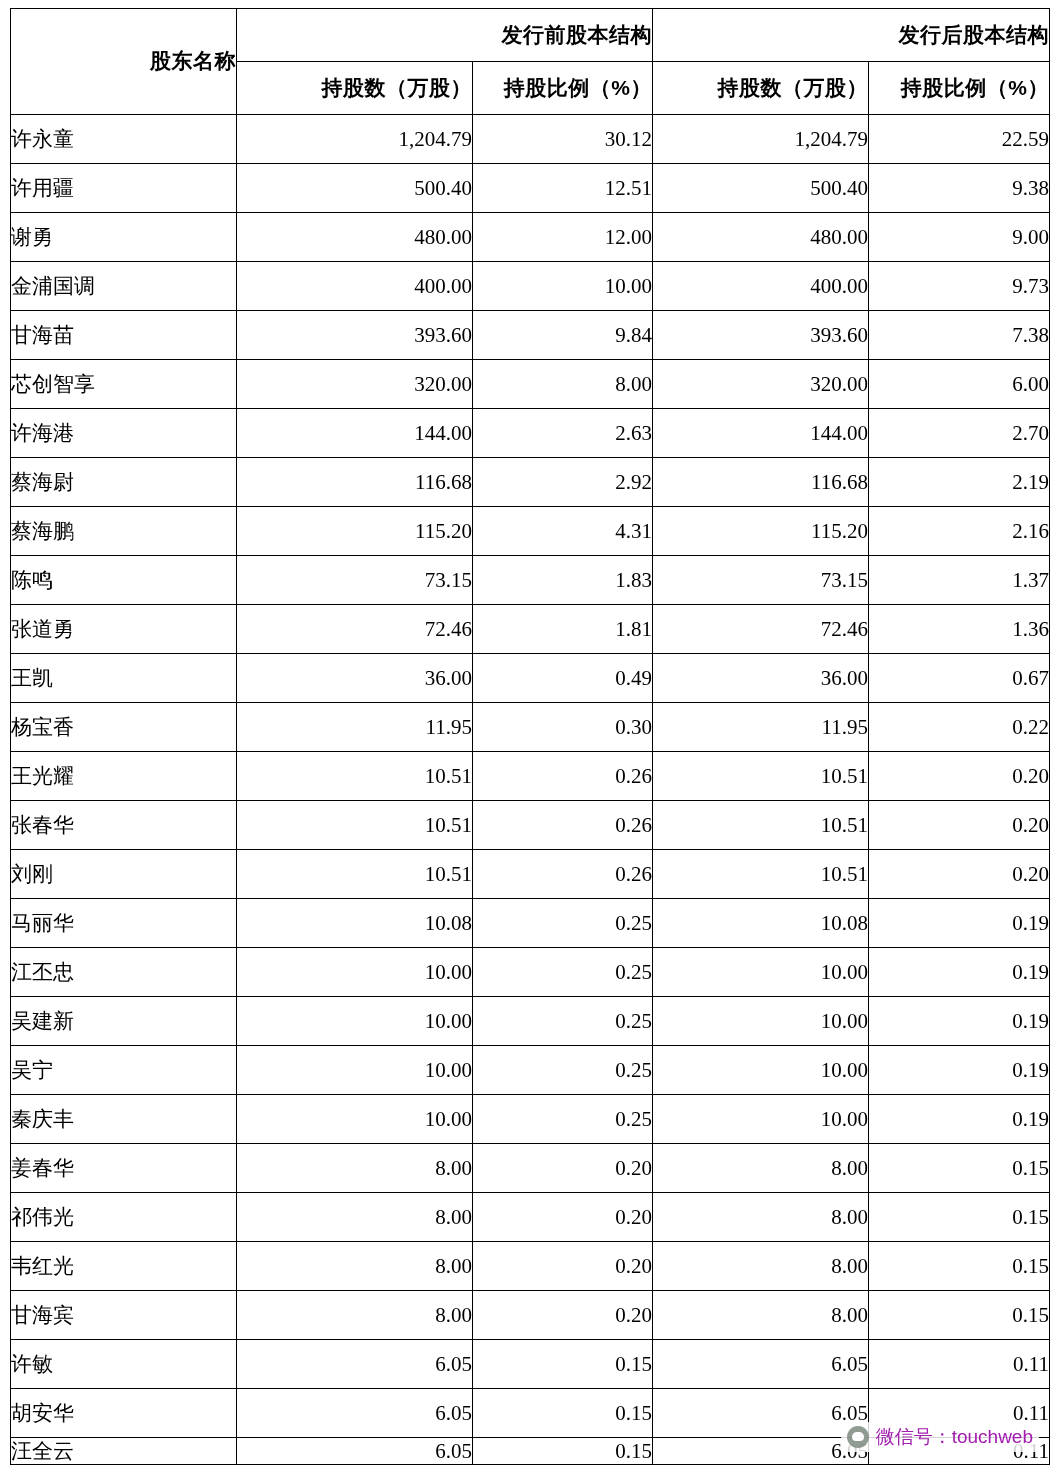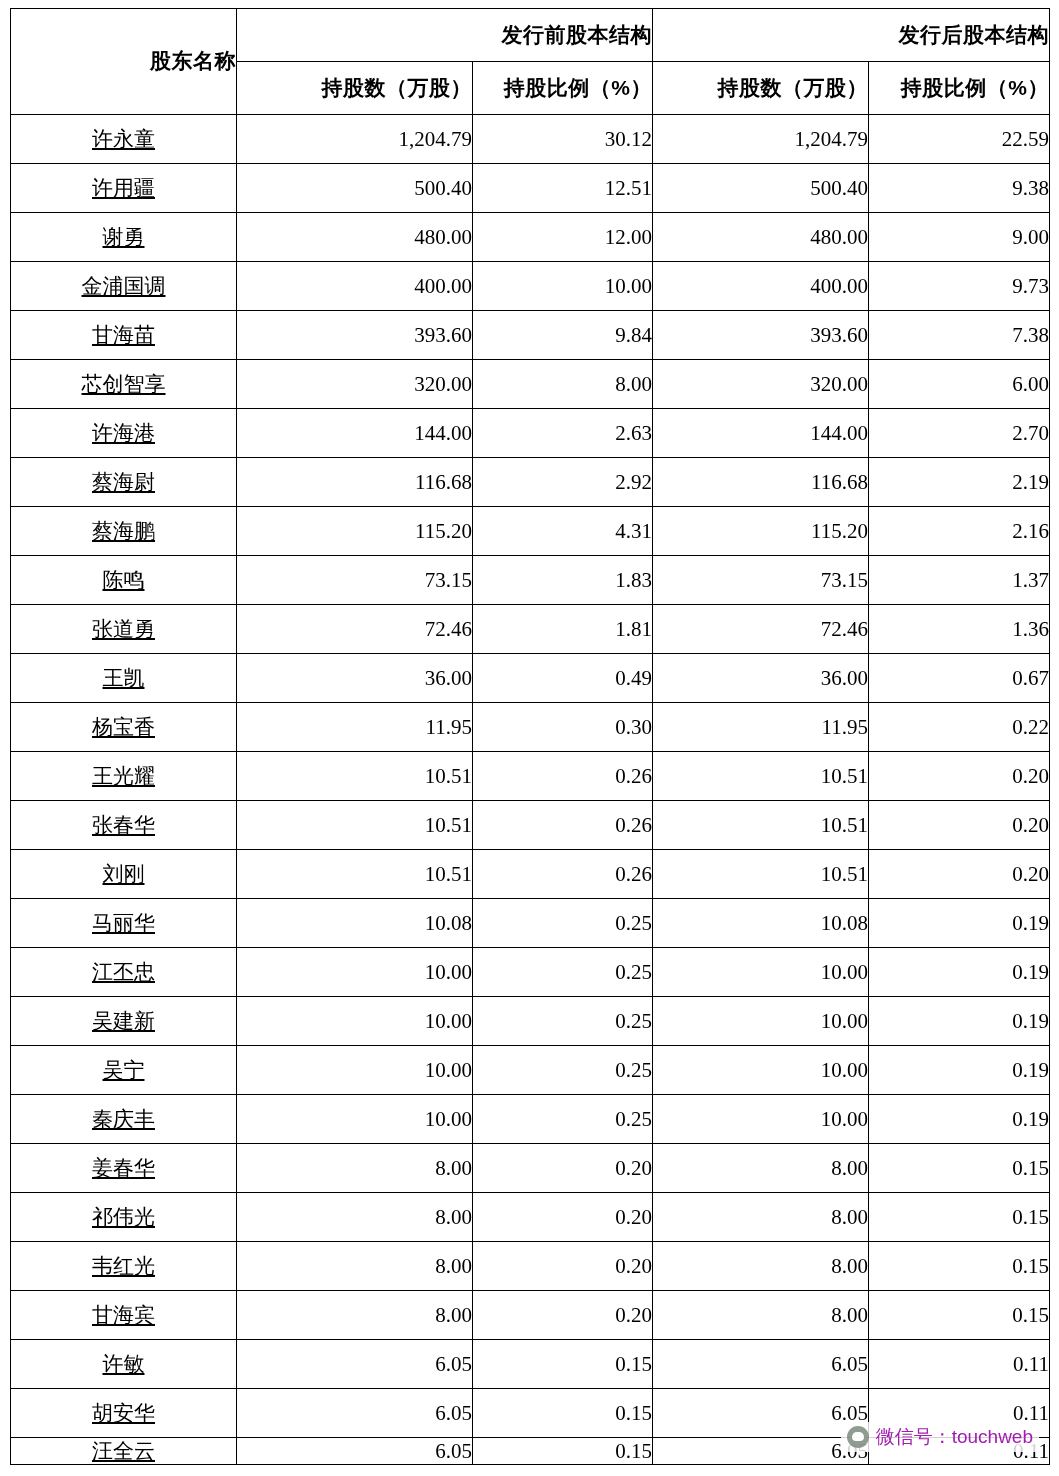--- a/index.html
+++ b/index.html
@@ -53,26 +53,24 @@
     font-size: 23px;
   }
   th.hdr-group {
     font-size: 23px;
   }
   th.hdr-sub {
     font-size: 21px;
     line-height: 1.15;
   }
   td.name-cell {
-    text-align: center;
     height: 48px;
     vertical-align: middle;
     font-family: "Liberation Sans", "DejaVu Sans", sans-serif;
     font-size: 21px;
-    text-decoration: underline;
   }
   td.num-cell {
     text-align: right;
     padding-right: 14px;
     height: 48px;
     vertical-align: middle;
     font-family: "Liberation Serif", "DejaVu Serif", serif;
     font-size: 21px;
   }
   

